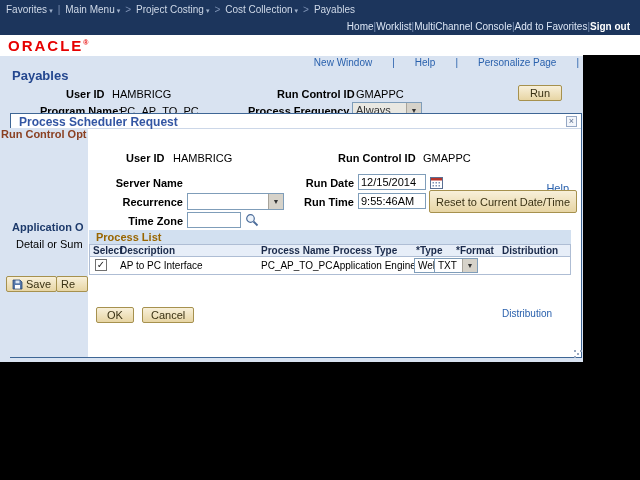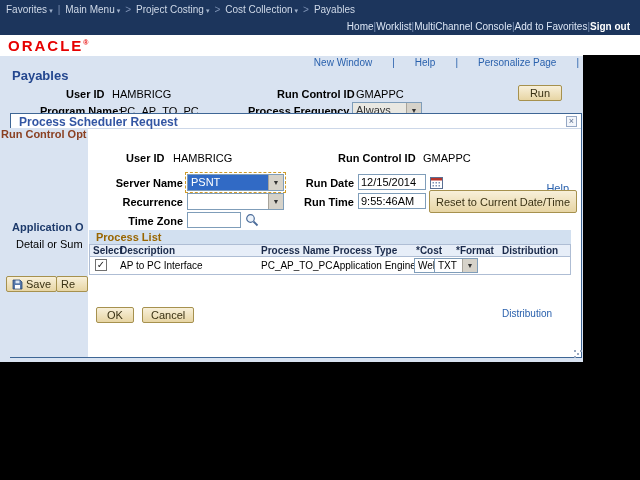--- a/index.html
+++ b/index.html
@@ -144,24 +144,20 @@
       <span class="mclose">×</span>
     </div>
     <a class="abs lnk" style="right:12px;top:20px;">Help</a>
 
     <span class="abs lbl" style="left:115px;top:38px;">User ID</span>
     <span class="abs" style="left:162px;top:38px;">HAMBRICG</span>
     <span class="abs lbl" style="left:327px;top:38px;">Run Control ID</span>
     <span class="abs" style="left:412px;top:38px;">GMAPPC</span>
 
     <span class="rlabel" style="left:90px;width:82px;top:63px;">Server Name</span>
-    <div class="abs sel focus" style="left:176px;top:60px;width:97px;">
-      <span class="val">PSNT</span>
-      <span class="arw">▼</span>
-    </div>
     <span class="rlabel" style="left:285px;width:58px;top:63px;">Run Date</span>
     <div class="abs tbox" style="left:347px;top:60px;width:68px;">12/15/2014</div>
     <span class="abs" style="left:419px;top:62px;line-height:0;cursor:pointer;">
       <svg width="13" height="13" viewBox="0 0 13 13">
           <rect x="0.5" y="1.5" width="12" height="11" fill="#fff" stroke="#5a6f92"></rect>
           <rect x="1" y="2" width="11" height="2.5" fill="#b5342c"></rect>
           <g fill="#7d91b3">
             <rect x="2.5" y="6" width="1.5" height="1.5"></rect>
             <rect x="5.5" y="6" width="1.5" height="1.5"></rect>
             <rect x="8.5" y="6" width="1.5" height="1.5"></rect>
@@ -192,21 +188,21 @@
 
     <div class="plband">
       <span>Process List</span>
     </div>
     <div class="grid">
       <div class="ghead">
         <span style="left:3px;">Select</span>
         <span style="left:30px;">Description</span>
         <span style="left:171px;">Process Name</span>
         <span style="left:243px;">Process Type</span>
-        <span style="left:326px;">*Cost</span>
+        <span style="left:326px;">*Type</span>
         <span style="left:366px;">*Format</span>
         <span style="left:412px;">Distribution</span>
       </div>
       <div class="grow">
         <span class="abs cb" style="left:5px;top:2px;"><span>✓</span></span>
         <span class="cell" style="left:30px;">AP to PC Interface</span>
         <span class="cell" style="left:171px;">PC_AP_TO_PC</span>
         <span class="cell" style="left:243px;">Application Engine</span>
         <div class="abs sel" style="left:324px;top:1px;width:38px;height:15px;">
           <span class="val" style="line-height:13px;font-size:10px;">Web</span>

